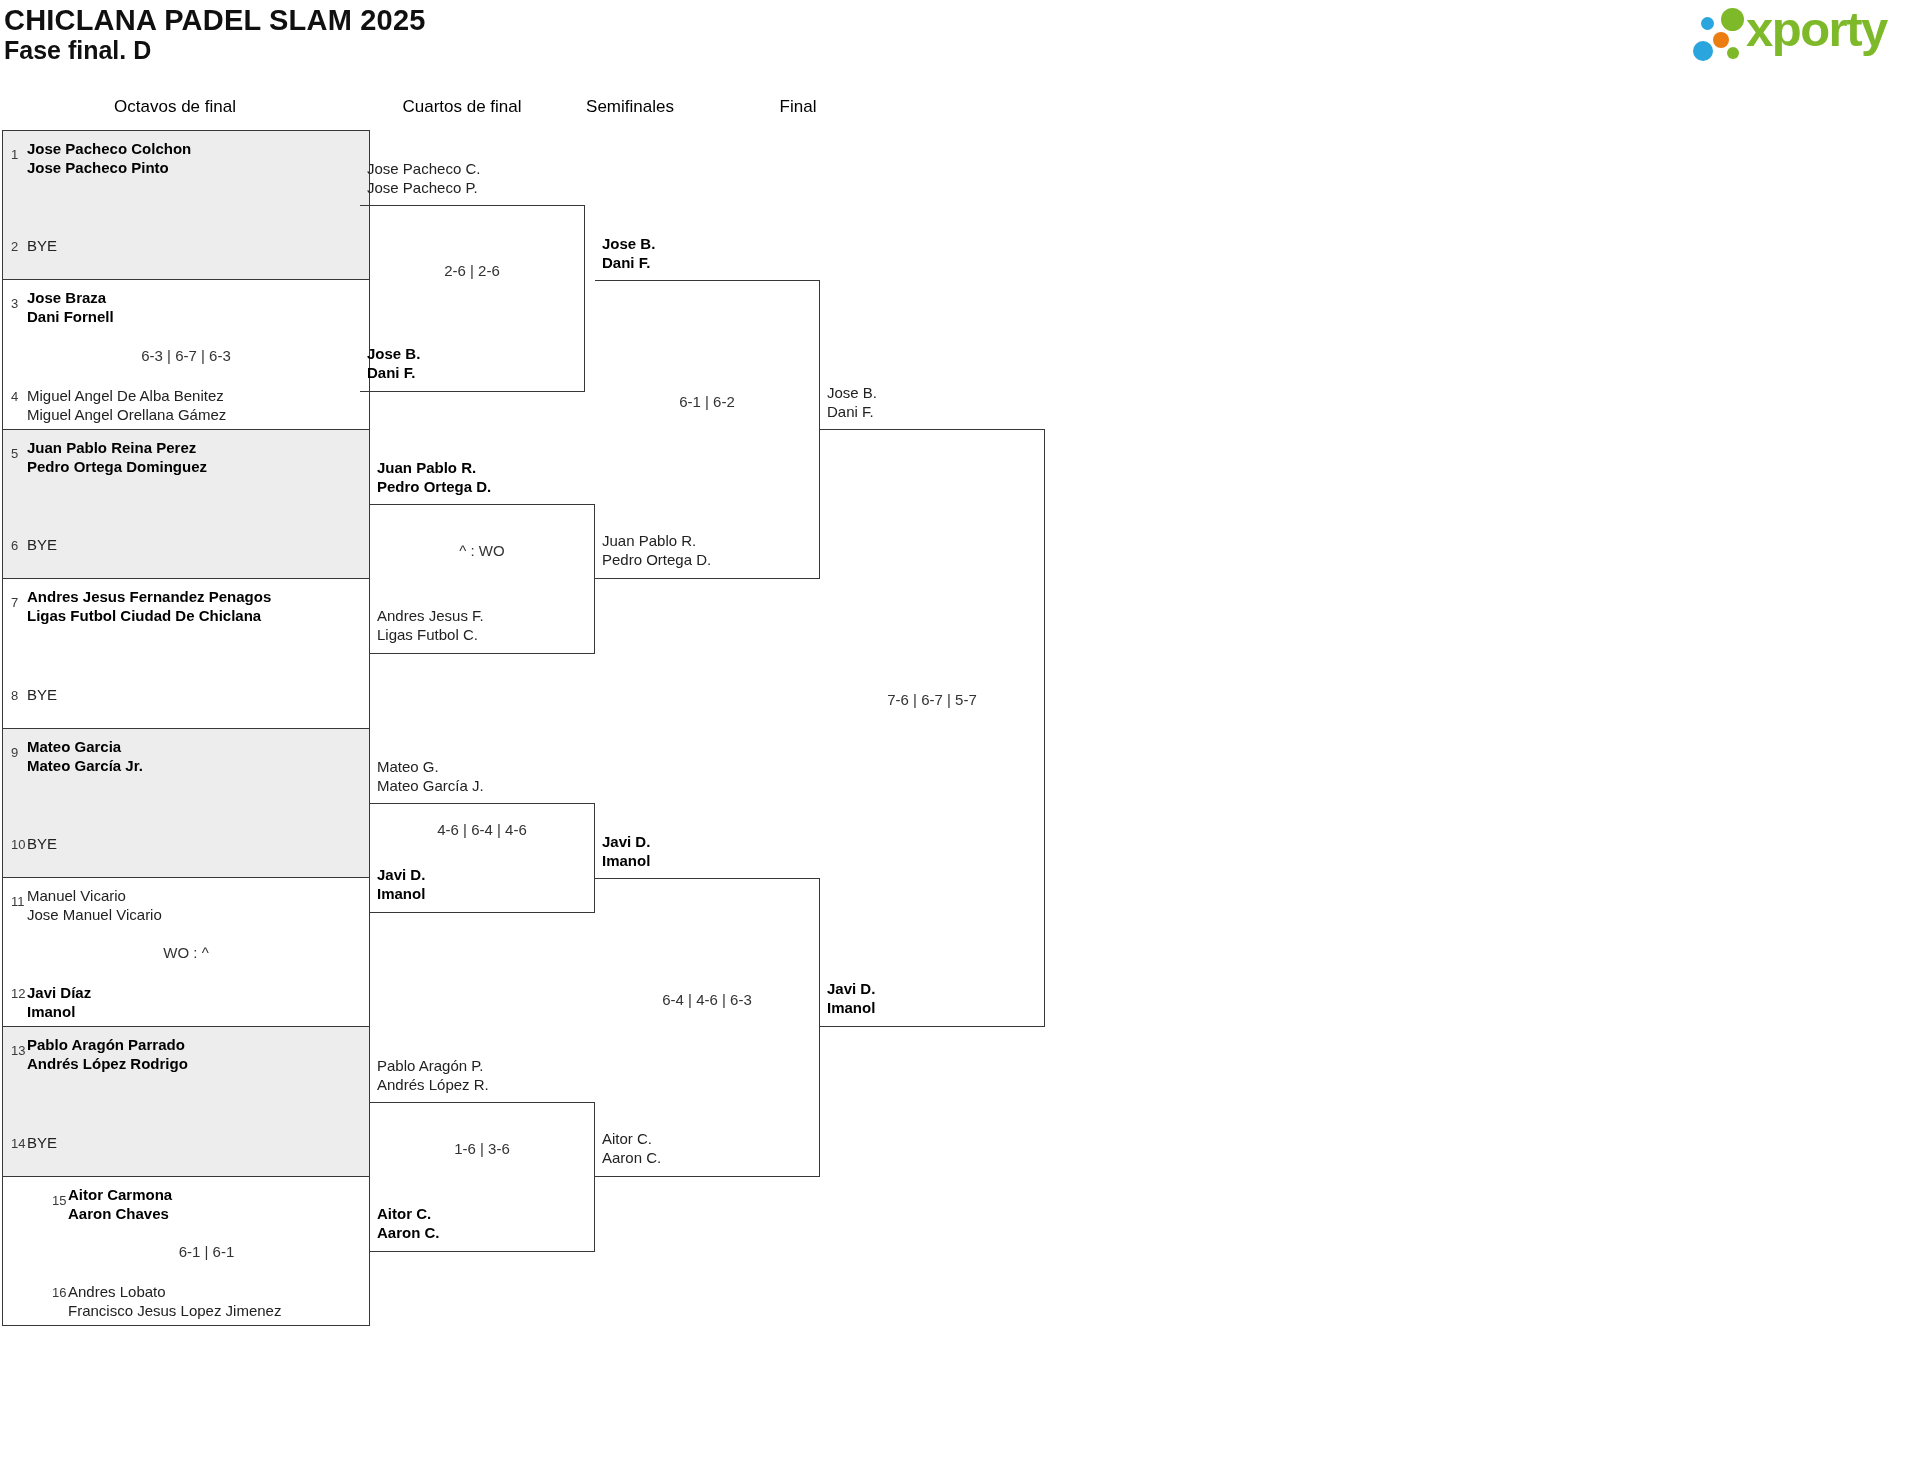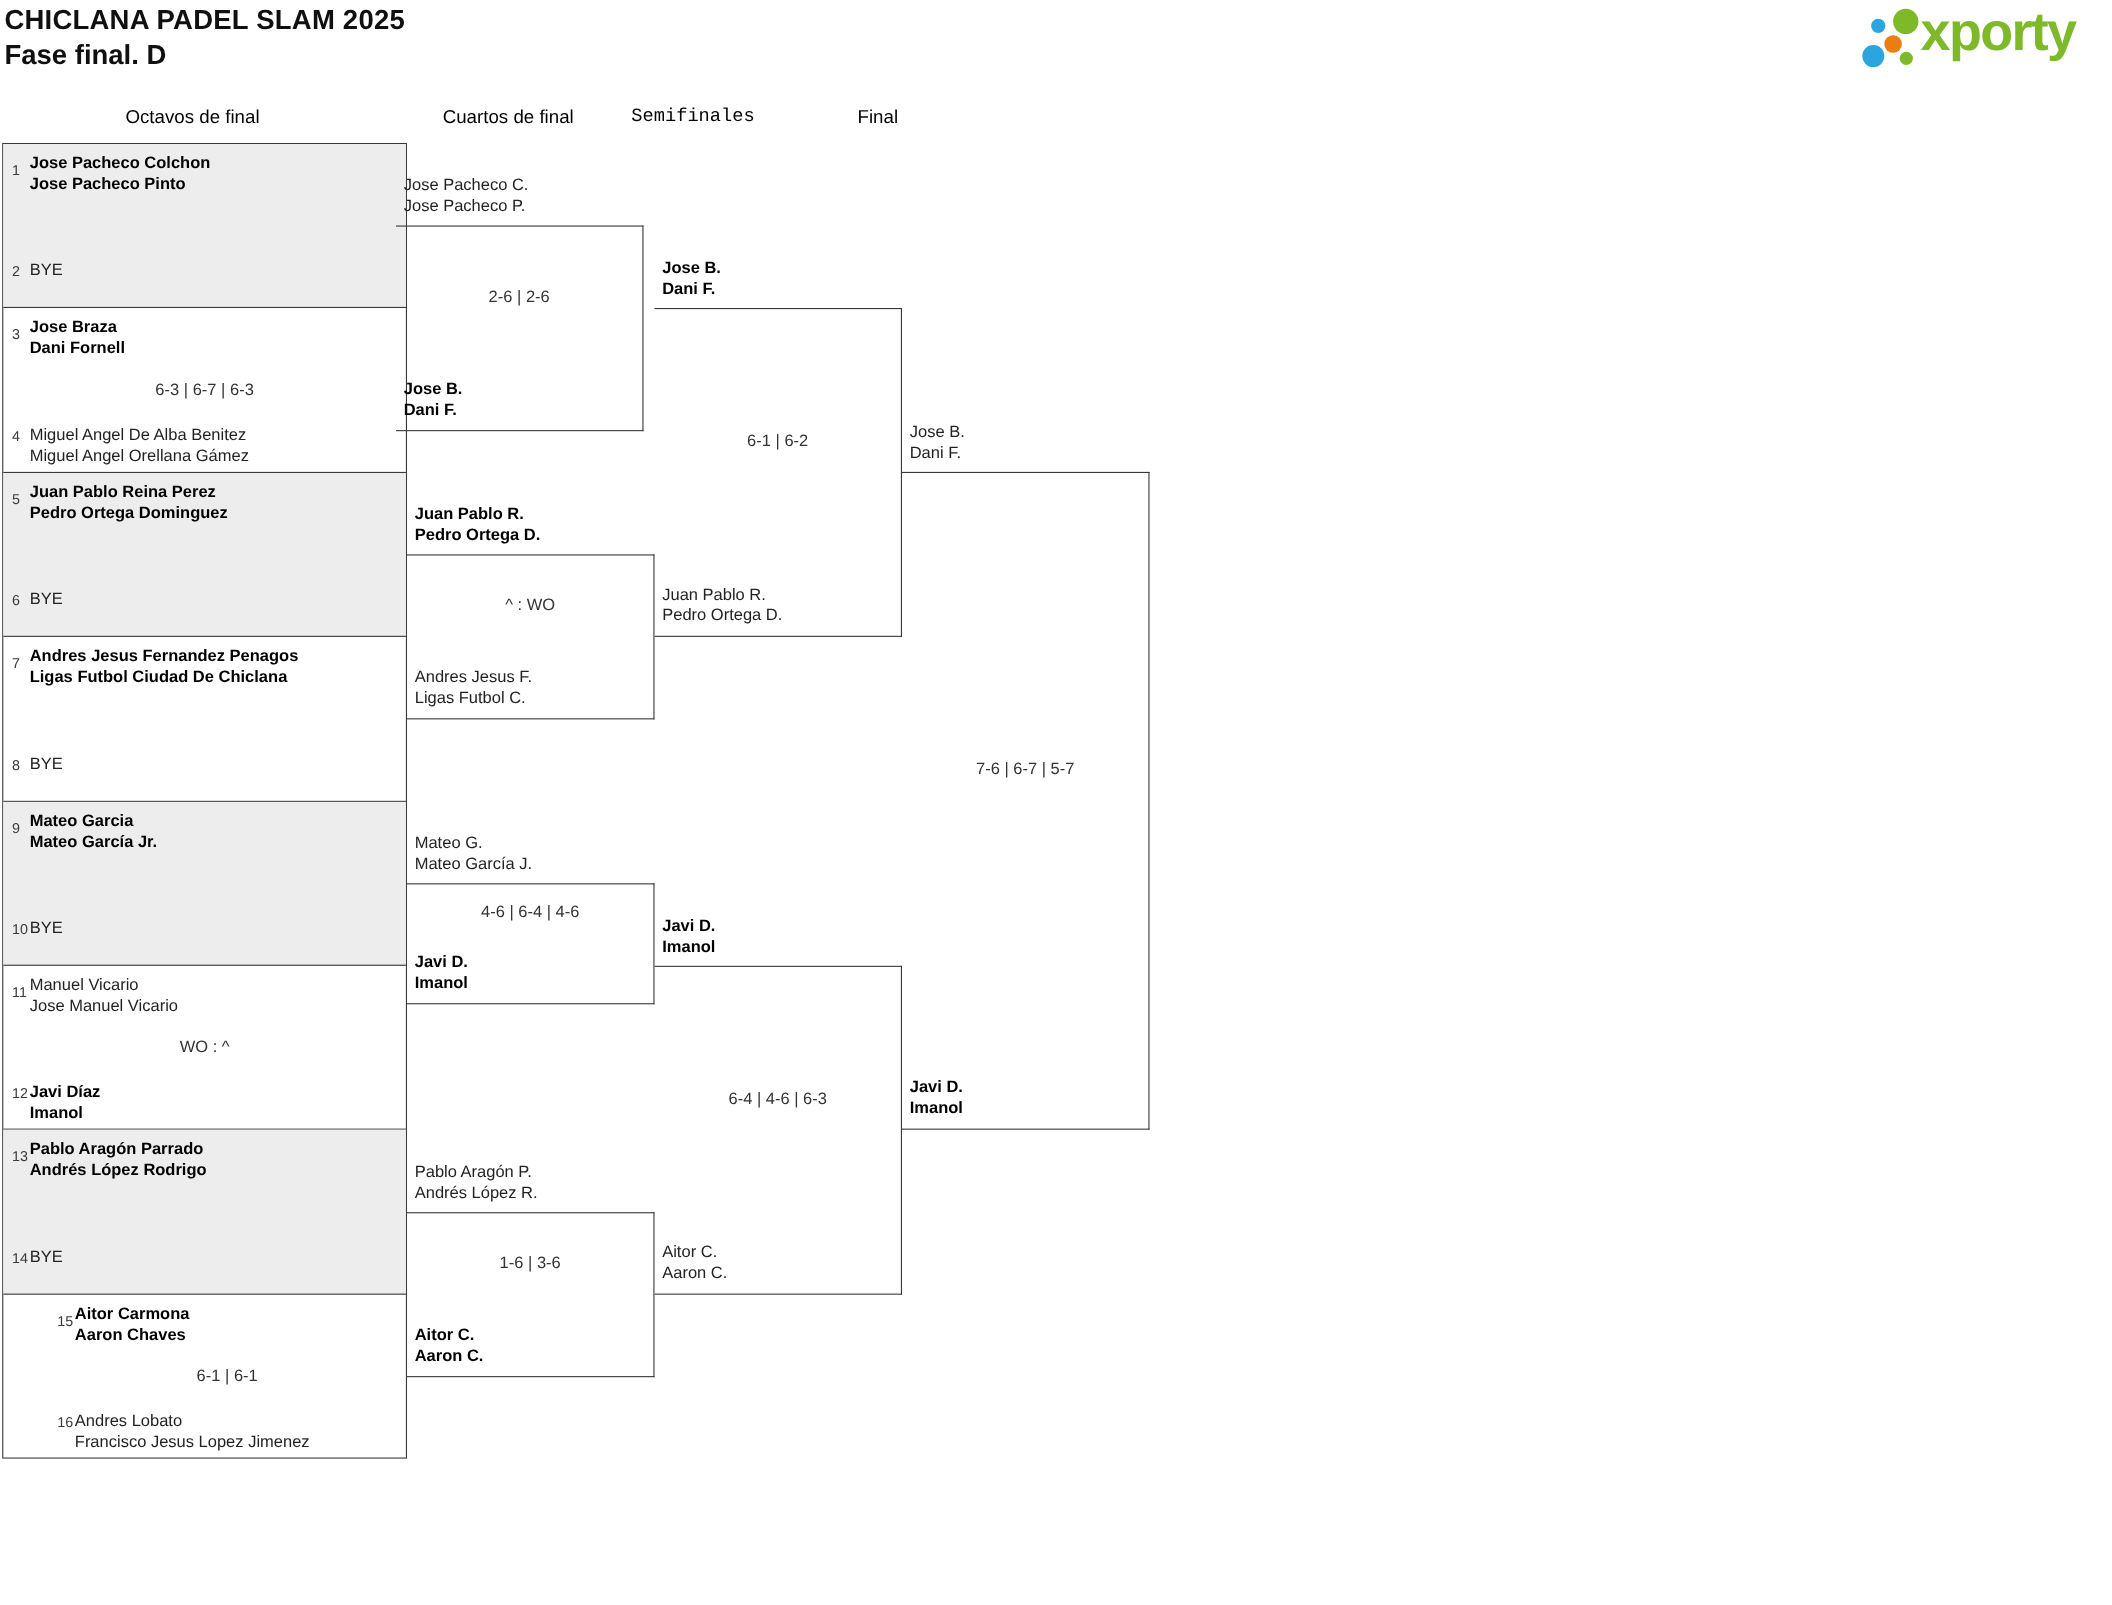--- a/index.html
+++ b/index.html
@@ -3,21 +3,21 @@
 <meta charset="utf-8">
 <style>
   html,body { margin:0; padding:0; }
   body {
     width:1920px; height:1459px; background:#ffffff; position:relative;
     font-family:"Liberation Sans", sans-serif; color:#1c1c1c;
     overflow:hidden;
   }
 
   
-  .title { position:absolute; left:4px; top:4px; font-size:25px; font-weight:700; color:#101010; letter-spacing:.2px; white-space:nowrap; }
+  .title { position:absolute; left:4px; top:4px; font-size:29px; font-weight:700; color:#101010; letter-spacing:.2px; white-space:nowrap; }
   .subtitle { position:absolute; left:4px; top:36px; font-size:25px; font-weight:700; color:#101010; white-space:nowrap; }
 
   
   .logo { position:absolute; left:1690px; top:2px; width:228px; height:70px; }
   .dot { position:absolute; border-radius:50%; }
   .logo-text { position:absolute; left:56px; top:-8px; font-size:49px; font-weight:700; color:#7db928; letter-spacing:-1.5px; line-height:70px; }
 
   
   .col-header { position:absolute; top:97px; transform:translateX(-50%); font-size:17px; font-weight:500; color:#000; white-space:nowrap; }
 
@@ -55,21 +55,21 @@
   <span class="dot" style="left:11px;top:15px;width:13px;height:13px;background:#2aa5dd;"></span>
   <span class="dot" style="left:31px;top:6px;width:23px;height:23px;background:#7db928;"></span>
   <span class="dot" style="left:23px;top:30px;width:16px;height:16px;background:#ec7d10;"></span>
   <span class="dot" style="left:3px;top:39px;width:20px;height:20px;background:#2aa5dd;"></span>
   <span class="dot" style="left:37px;top:45px;width:12px;height:12px;background:#7db928;"></span>
   <span class="logo-text">xporty</span>
 </div>
 
 <div class="col-header" style="left:175px;text-align:center;">Octavos de final</div>
 <div class="col-header" style="left:462px;">Cuartos de final</div>
-<div class="col-header" style="left:630px;font-family:Liberation Mono, monospace;">Semifinales</div>
+<div class="col-header" style="left:630px;">Semifinales</div>
 <div class="col-header" style="left:798px;">Final</div>
 
 <div class="r16">
 
   <div class="blk shaded">
     <span class="seed seed-top">1</span>
     <div class="team t-top win">
       <div>Jose Pacheco Colchon</div>
       <div>Jose Pacheco Pinto</div>
     </div>

